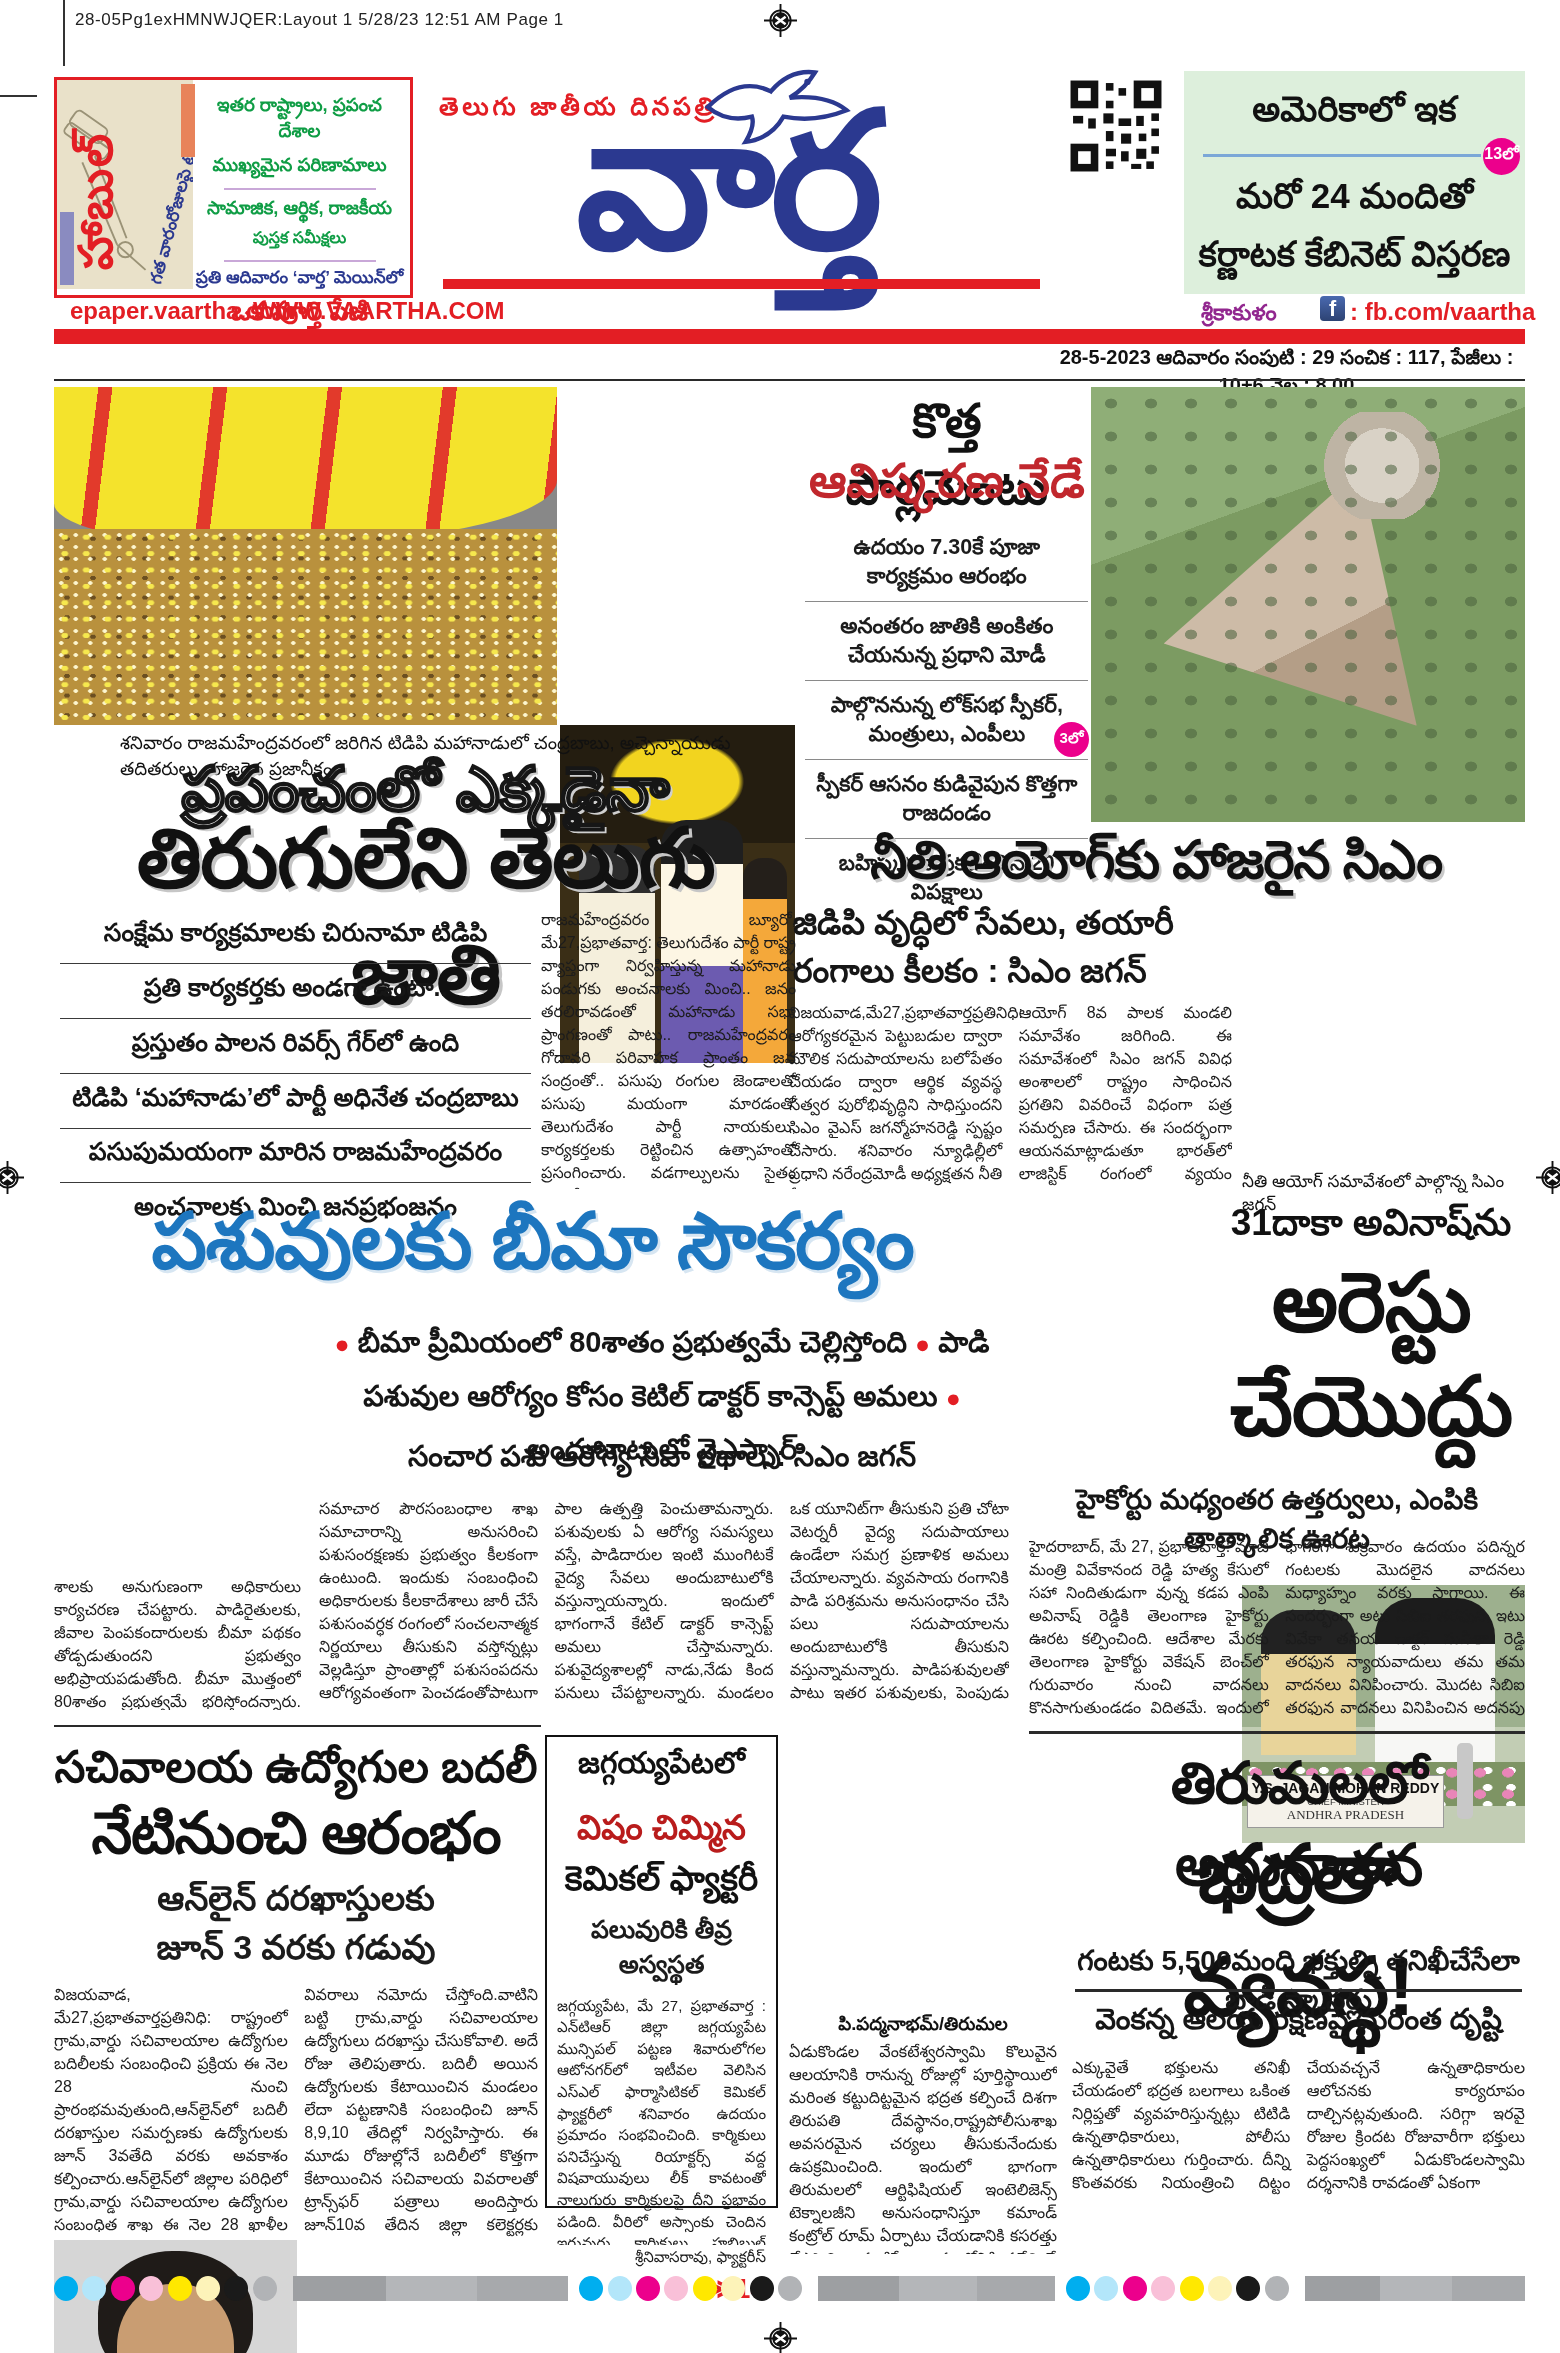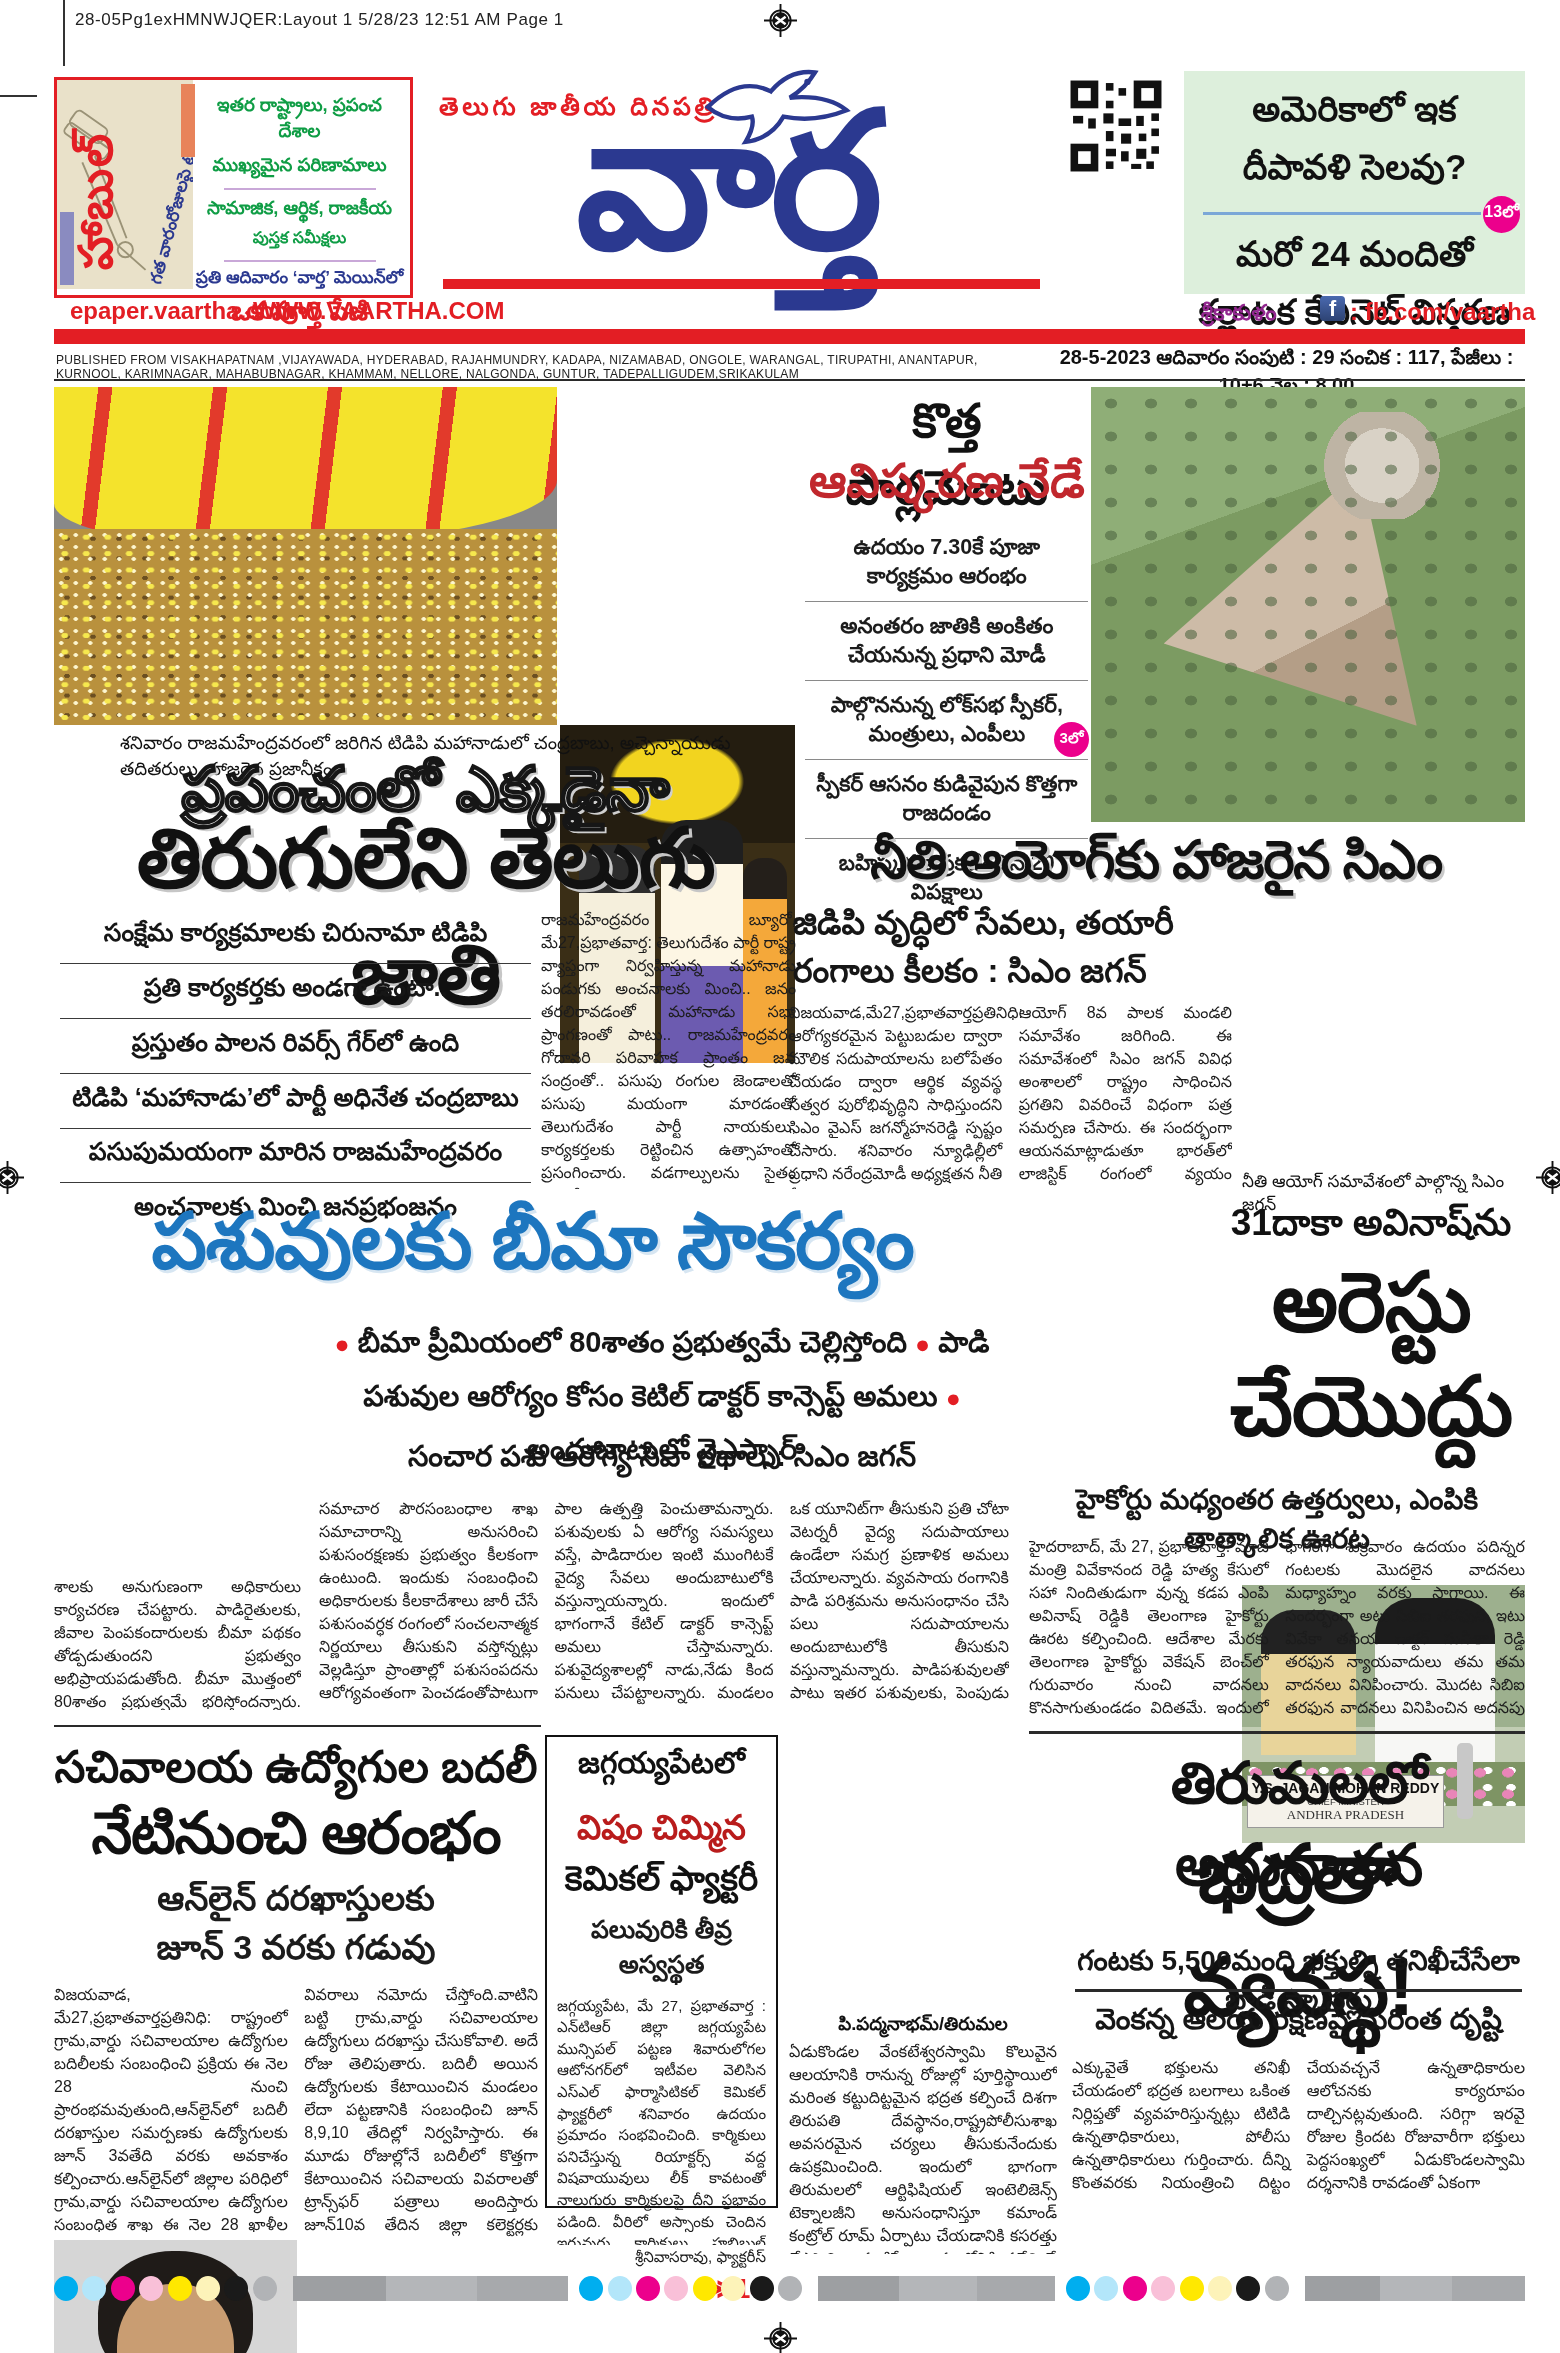--- a/index.html
+++ b/index.html
@@ -133,37 +133,35 @@
         <rect x="27" y="28" width="4" height="4"></rect>
         <rect x="33" y="27" width="3" height="3"></rect>
       <rect x="15" y="33" width="3" height="3"></rect>
         <rect x="25" y="34" width="4" height="2"></rect>
         <rect x="31" y="33" width="3" height="3"></rect>
     </g>
   </svg>
 
   <div class="abs" style="left:1184px;top:71px;width:341px;height:223px;background:#ddefdc;">
     <div class="bold c" style="font-size:35px;color:#111;margin-top:17.7px;">అమెరికాలో ఇక</div>
-    <div class="bold c" style="font-size:35px;color:#111;margin-top:8.9px;">దీపావళి సెలవు?</div>
     <div style="position:relative;height:35px;">
       <div style="position:absolute;left:19px;top:16.4px;width:278px;height:3.2px;background:#7ba7d7;"></div>
       <div class="badge" style="position:absolute;right:5px;top:0;width:37px;height:37px;font-size:16px;">13లో</div>
     </div>
     <div class="bold c" style="font-size:35px;color:#111;margin-top:3.8px;">మరో 24 మందితో</div>
     <div class="bold c" style="font-size:35px;color:#111;margin-top:8.9px;">కర్ణాటక కేబినెట్ విస్తరణ</div>
   </div>
 
   <div class="abs bold red" style="left:70px;top:297px;font-size:24px;">epaper.vaartha.com</div>
   <div class="abs bold red" style="left:253px;top:297px;font-size:24px;">WWW.VAARTHA.COM</div>
   <div class="abs bold" style="left:1201px;top:300px;font-size:22px;color:#92278f;">శ్రీకాకుళం</div>
   <div class="abs" style="left:1320px;top:296px;width:25px;height:25px;background:linear-gradient(#4a69b0,#2d4373);border-radius:3.8px;color:#fff;font-weight:bold;font-size:21.5px;text-align:center;line-height:26.6px;">f</div>
   <div class="abs bold red" style="left:1350px;top:298px;font-size:24px;">: fb.com/vaartha</div>
 
   <div class="abs redrule" style="left:54px;top:329px;width:1471px;height:15px;"></div>
-  <div class="abs" style="left:56px;top:353px;width:986px;font-size:12px;color:#222;letter-spacing:0.3px;">PUBLISHED FROM  VISAKHAPATNAM ,VIJAYAWADA, HYDERABAD,  RAJAHMUNDRY, KADAPA,  NIZAMABAD, ONGOLE, WARANGAL, TIRUPATHI, ANANTAPUR, KURNOOL, KARIMNAGAR, MAHABUBNAGAR, KHAMMAM, NELLORE, NALGONDA, GUNTUR, TADEPALLIGUDEM,SRIKAKULAM</div>
   <div class="abs bold" style="left:1049px;top:346px;width:475px;font-size:20px;color:#111;text-align:center;">28-5-2023   ఆదివారం సంపుటి : 29   సంచిక : 117,   పేజీలు : 10+6  వెల : 8.00</div>
   <div class="abs thinrule" style="left:54px;top:379px;width:1471px;height:1.9px;"></div>
 
   <div class="abs photo" style="left:54px;top:387px;width:503px;height:338px;">
     <div class="abs" style="left:0;top:0;width:100%;height:46%;background:repeating-linear-gradient(97deg,#f4e32c 0 44px,#e23a2b 44px 58px,#f4e32c 58px 114px);border-radius:0 0 50% 30%/0 0 40% 25%;"></div>
     <div class="abs" style="left:0;top:42%;width:100%;height:58%;background:#b9913d;"></div>
     <div class="abs" style="left:0;top:42%;width:100%;height:58%;background-image:radial-gradient(#f6e84e 3.2px,transparent 3.8px),radial-gradient(#fdf7d0 1.9px,transparent 2.5px),radial-gradient(#6b4f21 2.5px,transparent 3.2px);background-size:21.5px 16.4px,14.5px 12px,26px 19.6px;"></div>
   </div>
   <div class="abs photo" style="left:560px;top:387px;width:235px;height:338px;background:linear-gradient(180deg,#241d10 0 35%,#3a2e16 35% 100%);">
     <div class="abs" style="left:38px;top:6.3px;width:158px;height:101px;background:radial-gradient(ellipse at center,#f2d41f 0 55%,transparent 60%);"></div>

